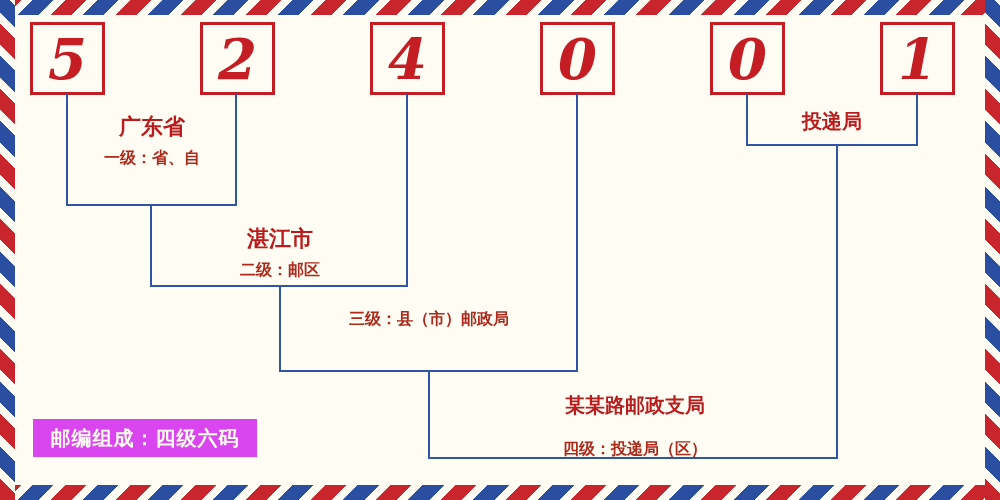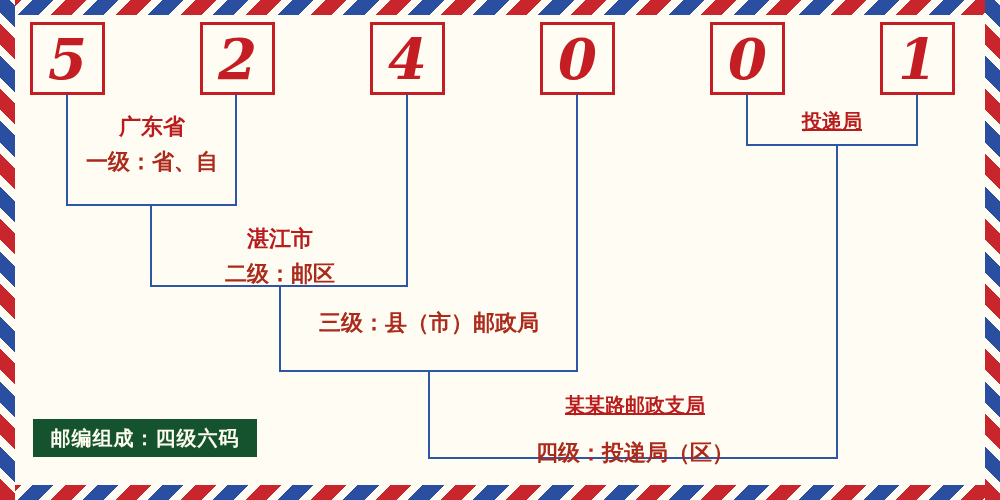--- a/index.html
+++ b/index.html
@@ -24,26 +24,26 @@
     font-size:56px;color:#c41d23;line-height:1;}
 
   
   .line{position:absolute;background:#2f55a5;}
   .line.v{width:2px;}
   .line.h{height:2px;}
 
   
   .label{position:absolute;text-align:center;}
   .label .name{font-size:22px;font-weight:bold;color:#b91c1c;margin-bottom:5px;}
-  .label .name.small{font-size:20px;text-decoration:underline;}
-  .label .desc{font-size:22px;color:#ab2a1c;font-weight:bold;line-height:1.32;}
+  .label .name.small{font-size:20px;}
+  .label .desc{font-size:16px;color:#ab2a1c;font-weight:bold;line-height:1.32;}
   .label .desc.gap{margin-top:19px;}
 
   
-  .badge{position:absolute;left:33px;top:419px;width:224px;height:38px;background:#14532d;
+  .badge{position:absolute;left:33px;top:419px;width:224px;height:38px;background:#d946ef;
     color:#fffdf0;font-size:20px;font-weight:bold;display:flex;align-items:center;justify-content:center;
     letter-spacing:1px;}
 </style>
 </head>
 <body>
 
 <div class="canvas">
 
   <div class="edge edge-top"></div>
   <div class="edge edge-bottom"></div>

